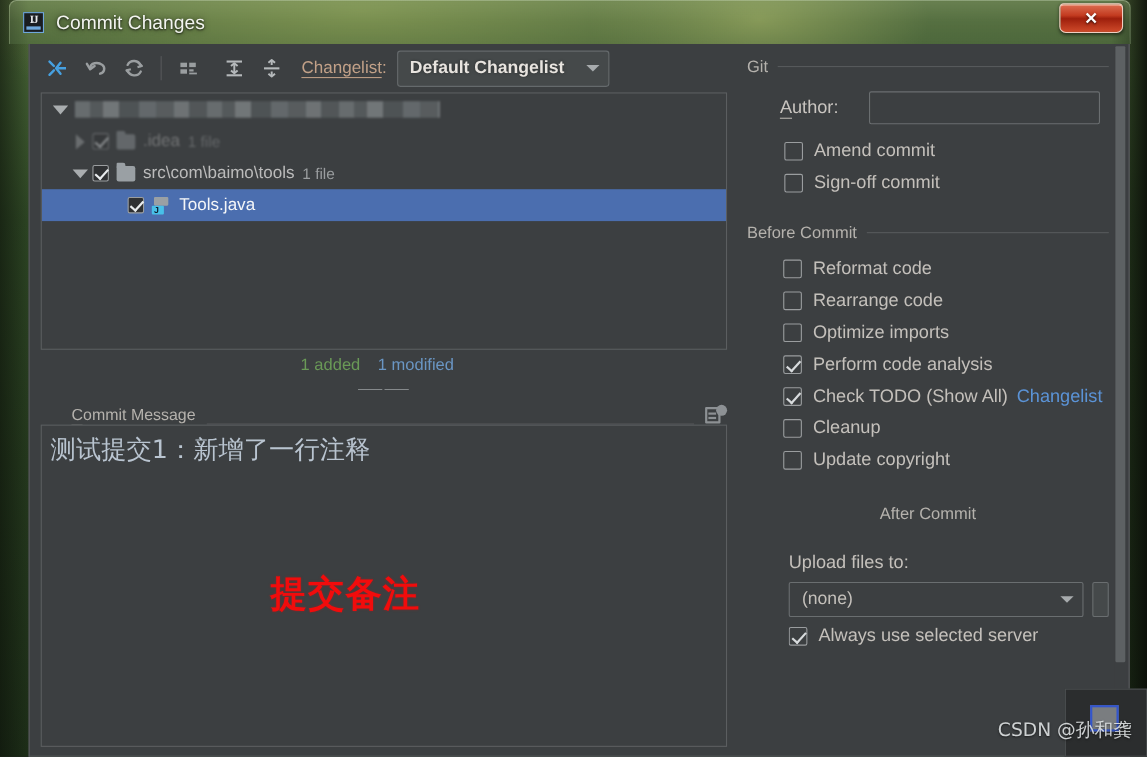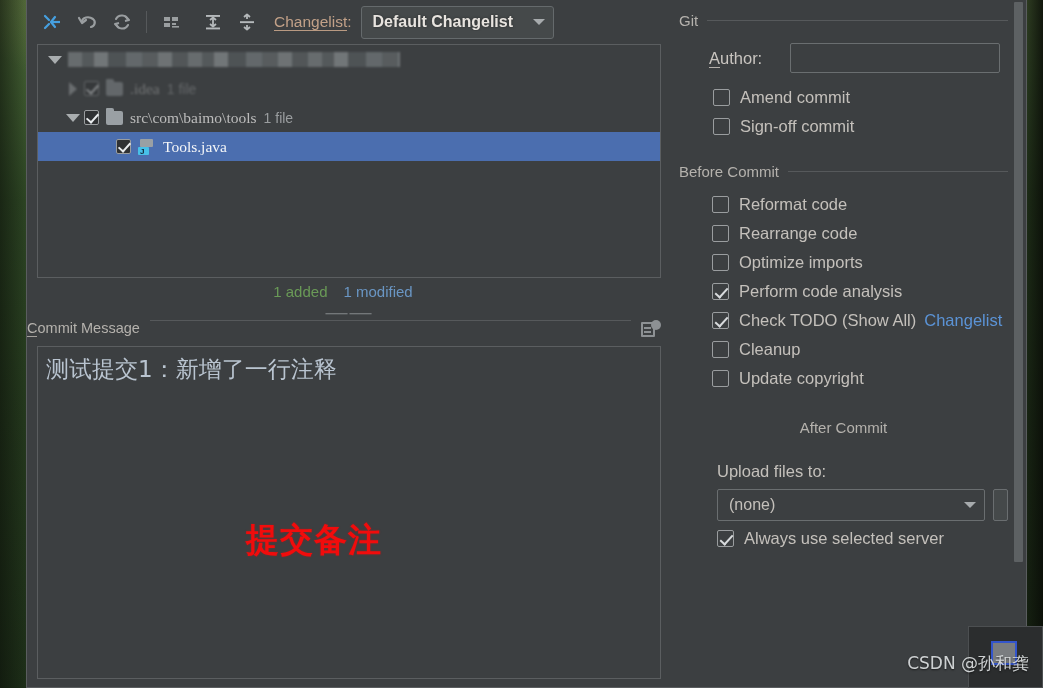--- a/index.html
+++ b/index.html
@@ -215,21 +215,21 @@
   .java-icon .ji-bot {
     position: absolute; left: 0; bottom: 0; width: 11px; height: 8px;
     background: #48c0e8; border-radius: 1px;
   }
   .java-icon .ji-j {
     position: absolute; left: 2px; bottom: -1px; font-size: 8px; color: #123;
     font-weight: bold; font-family: "Liberation Sans", sans-serif;
   }
   .tree-label {
     color: #bbbbbb; font-size: 15.5px;
-    font-family: Liberation Serif, serif;
+    font-family: Liberation Sans, sans-serif;
   }
   .tree-row.selected .tree-label { color: #f4f6f8; }
   .tree-count { color: #9a9d9f; font-size: 14px; margin-left: 7px; }
 
   
   #tree-row-root .redacted {
     height: 15px; width: 332px;
     background:
       repeating-linear-gradient(to right,
         #6f7476 0px, #6f7476 14px, #595e60 14px, #595e60 26px,
@@ -254,23 +254,24 @@
 
   #splitter {
     height: 16px; flex: 0 0 16px;
     display: flex; align-items: center; justify-content: center;
     color: #85898b; font-size: 12px; letter-spacing: 1px;
     font-family: "Liberation Sans", sans-serif;
   }
 
   #commit-msg-header {
     height: 26px; flex: 0 0 26px;
-    display: flex; align-items: flex-start;
-    padding: 0 10px 0 0;
+    display: flex; align-items: flex-end;
+    padding: 0 10px 0 10px;
     gap: 10px;
+    margin-left: 28px;
   }
   #commit-msg-title {
     color: #b5b2ad; font-size: 14.5px; white-space: nowrap;
     font-family: "Liberation Sans", sans-serif;
   }
   #commit-msg-title u { text-decoration: none; border-bottom: 1px solid #a5a29d; }
   #commit-msg-rule { flex: 1 1 auto; height: 1px; background: #56595b; }
   #history-icon { width: 20px; height: 18px; position: relative; flex: 0 0 20px; }
   #history-icon .hi-page {
     position: absolute; left: 0; top: 2px; width: 14px; height: 15px;
@@ -408,20 +409,28 @@
     white-space: nowrap;
   }
 </style>
 </head>
 <body>
 
 <div id="desktop"></div>
 
 <div id="window">
 
+  <div id="titlebar">
+    <div id="title-ij-icon">
+      <div class="ij-glyph">IJ</div>
+      <div class="ij-bar"></div>
+    </div>
+    <div id="window-title">Commit Changes</div>
+    <div id="close-button">✕</div>
+  </div>
 
   <div id="dialog-body">
 
     <div id="left-pane">
 
       <div id="toolbar">
 
         <div class="tb-btn">
           <svg width="22" height="20" viewBox="0 0 22 20">
             <path d="M17 10 L9 10" stroke="#46a0e0" stroke-width="2.2" fill="none"></path>

